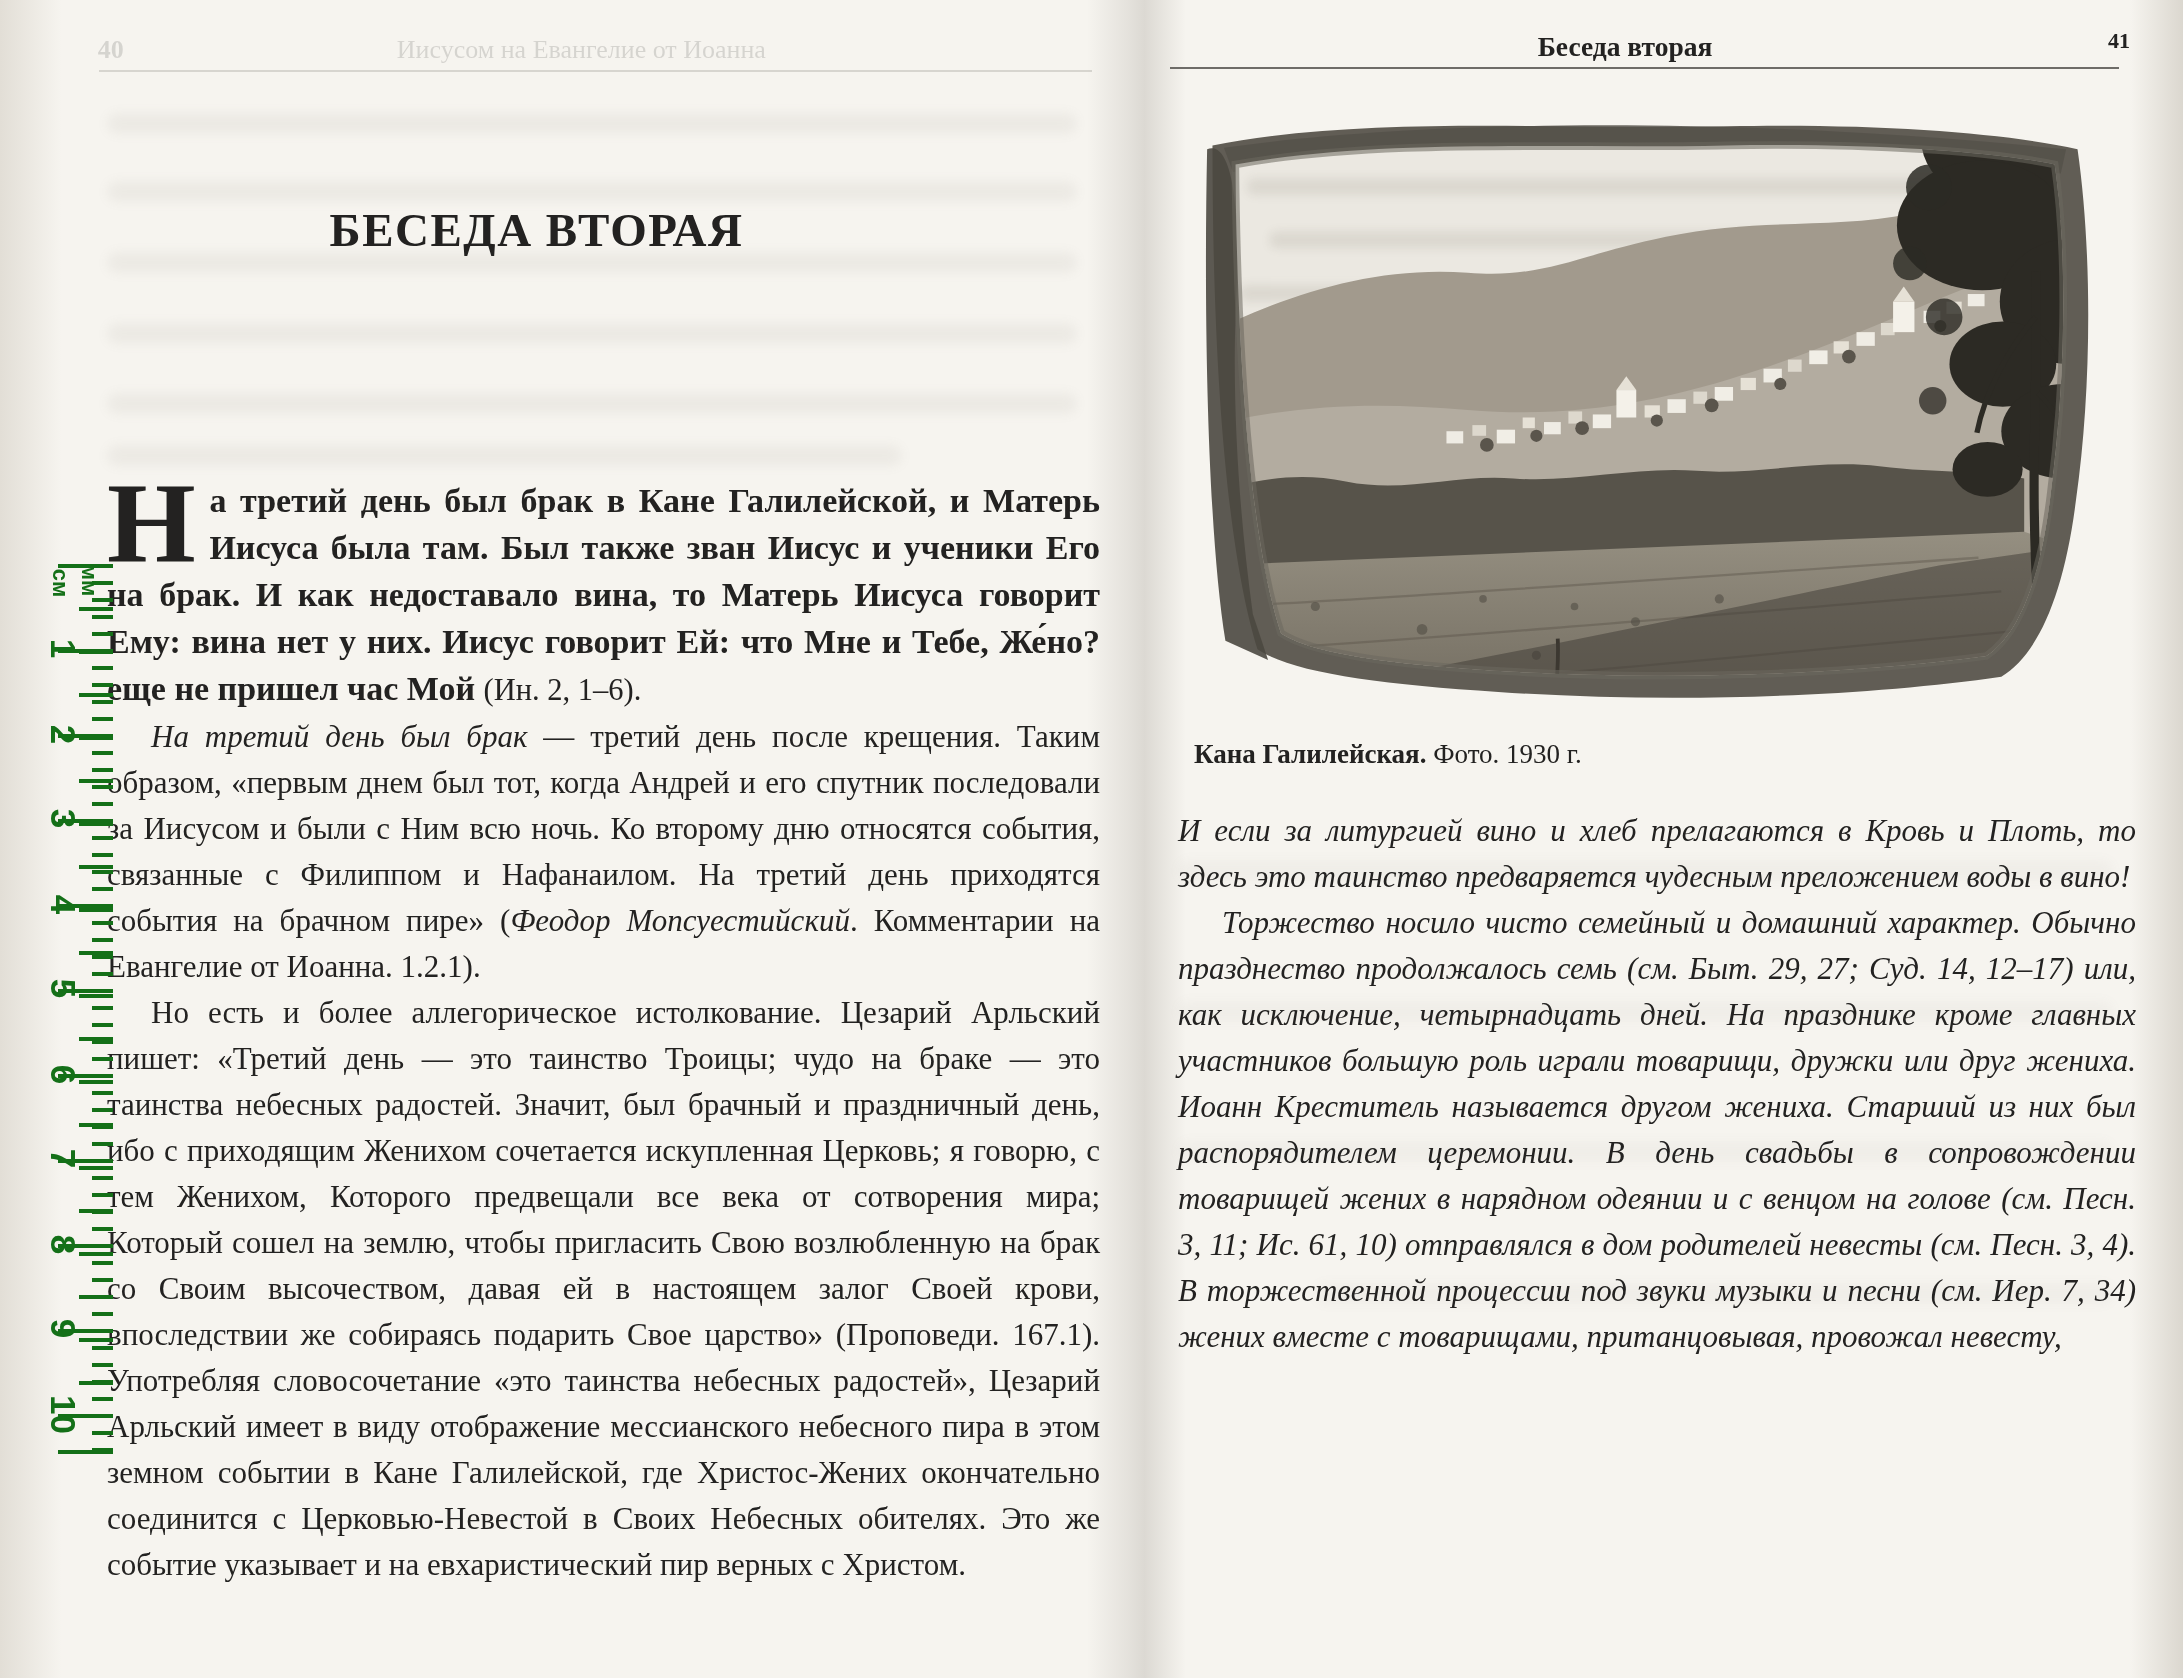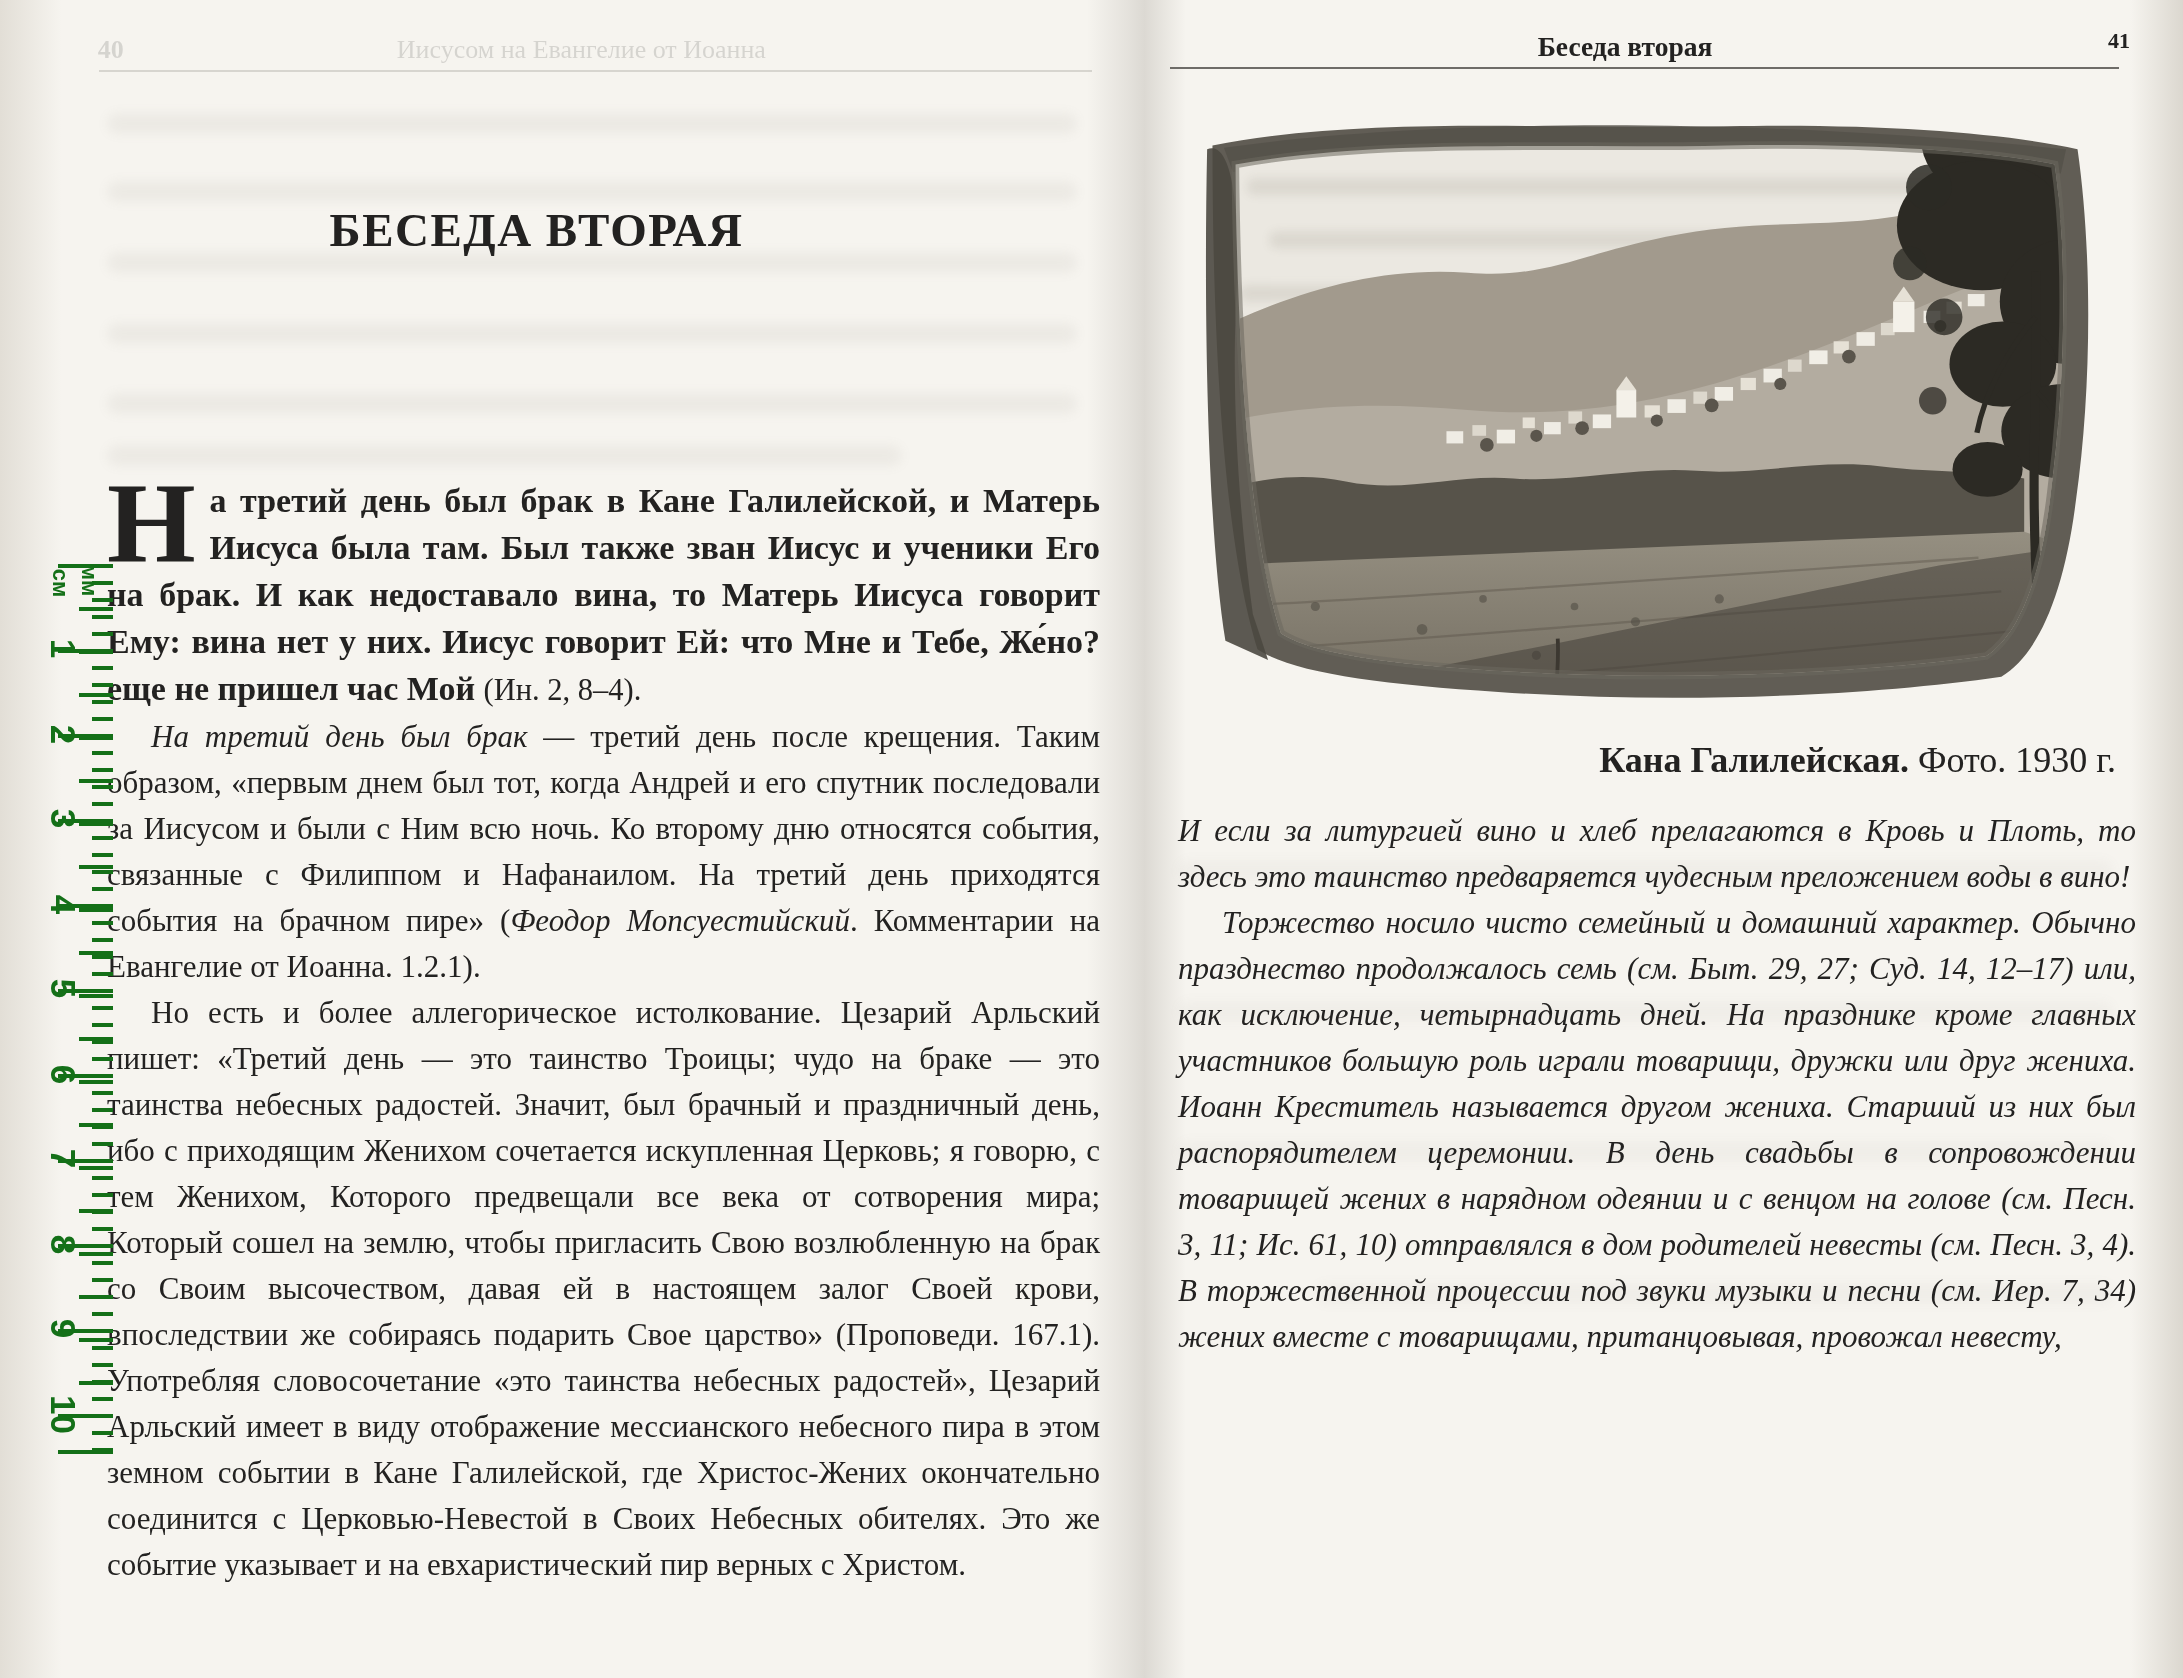--- a/index.html
+++ b/index.html
@@ -52,22 +52,22 @@
 
   
   .head-rh{position:absolute;top:30.5px;left:calc(50% - 32px);transform:translateX(-50%);
     font-weight:700;font-size:27.5px;z-index:1;}
   .head-pn{position:absolute;top:27.5px;right:6.1px;font-weight:700;font-size:22px;z-index:1;}
   .head-rule{position:absolute;top:67px;left:-7.6px;width:949px;height:2.3px;background:#4c4a46;opacity:.8;z-index:1;}
 
   
   .photo{position:absolute;left:0;top:73px;width:934px;height:723px;margin:0;z-index:1;}
   .photo svg{display:block;}
-  .photo figcaption{position:absolute;top:666px;left:4px;width:100%;
-    text-align:right;font-size:36px;}
+  .photo figcaption{position:absolute;top:666px;left:16px;width:100%;
+    text-align:left;font-size:27px;}
   .photo figcaption b{font-weight:700;}
 
   
   .ruler{position:absolute;left:38px;top:555px;width:75px;height:907px;z-index:3;}
   .tick{position:absolute;right:0;}
   .t-mm{top:9.2px;width:21.4px;height:886px;
     background:repeating-linear-gradient(to bottom,#147018 0 3.8px,rgba(0,0,0,0) 3.8px 17px);}
   .t-half{top:9.2px;width:34px;height:854px;
     background:repeating-linear-gradient(to bottom,#147018 0 3.8px,rgba(0,0,0,0) 3.8px 43px);}
   .t-cm{top:9.2px;width:55px;height:854px;
@@ -101,21 +101,21 @@
       <span class="gpn">40</span>
       <span class="grh">Иисусом на Евангелие от Иоанна</span>
     </header>
     <div class="ghost-rule"></div>
 
     <h1 class="chapter-title">БЕСЕДА ВТОРАЯ</h1>
     <div class="subtitle">
     </div>
 
     <div class="bt bt-l">
-      <p class="lead"><span class="dropcap">Н</span><span>а третий день был брак в Кане Галилейской, и Матерь Иисуса была там. Был также зван Иисус и ученики Его на брак. И как недоставало вина, то Матерь Иисуса говорит Ему: вина нет у них. Иисус говорит Ей: что Мне и Тебе, Же́но? еще не пришел час Мой </span><span class="ref">(Ин. 2, 8–4).</span></p>
+      <p class="lead"><span class="dropcap">Н</span><span>а третий день был брак в Кане Галилейской, и Матерь Иисуса была там. Был также зван Иисус и ученики Его на брак. И как недоставало вина, то Матерь Иисуса говорит Ему: вина нет у них. Иисус говорит Ей: что Мне и Тебе, Же́но? еще не пришел час Мой </span><span class="ref">(Ин. 2, 1–6).</span></p>
       <p class="ind"><i>На третий день был брак</i><span> — третий день после крещения. Таким образом, «первым днем был тот, когда Андрей и его спутник последовали за Иисусом и были с Ним всю ночь. Ко второму дню относятся события, связанные с Филиппом и Нафанаилом. На третий день приходятся события на брачном пире» (</span><i>Феодор Мопсуестийский</i><span>. Комментарии на Евангелие от Иоанна. 1.2.1).</span></p>
       <p class="ind">Но есть и более аллегорическое истолкование. Цезарий Арльский пишет: «Третий день — это таинство Троицы; чудо на браке — это таинства небесных радостей. Значит, был брачный и праздничный день, ибо с приходящим Женихом сочетается искупленная Церковь; я говорю, с тем Женихом, Которого предвещали все века от сотворения мира; Который сошел на землю, чтобы пригласить Свою возлюбленную на брак со Своим высочеством, давая ей в настоящем залог Своей крови, впоследствии же собираясь подарить Свое царство» (Проповеди. 167.1). Употребляя словосочетание «это таинства небесных радостей», Цезарий Арльский имеет в виду отображение мессианского небесного пира в этом земном событии в Кане Галилейской, где Христос-Жених окончательно соединится с Церковью-Невестой в Своих Небесных обителях. Это же событие указывает и на евхаристический пир верных с Христом.</p>
     </div>
   </section>
 
   <section class="page page-r">
     <div class="gs r" style="top:860px"></div>
     <div class="gs r" style="top:1001px"></div>
     <div class="gs r" style="top:1141px"></div>
     <div class="gs r" style="top:1283px;left:137px"></div>

